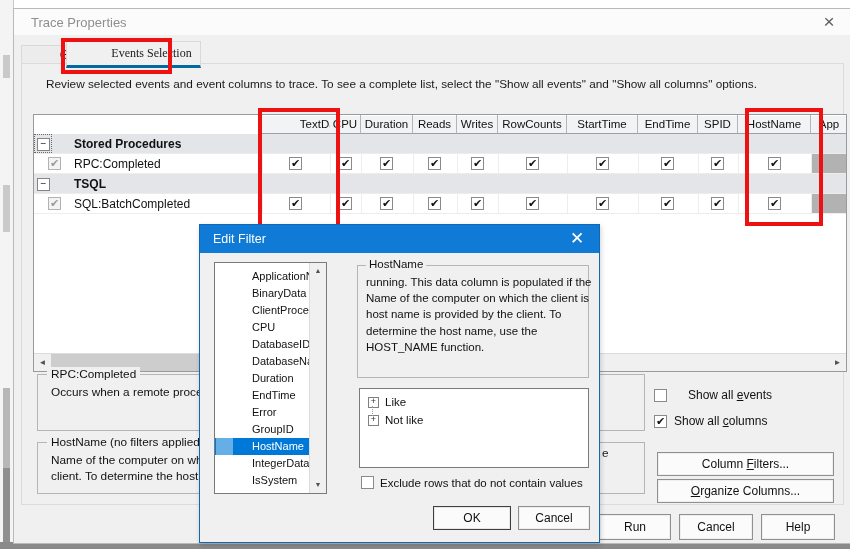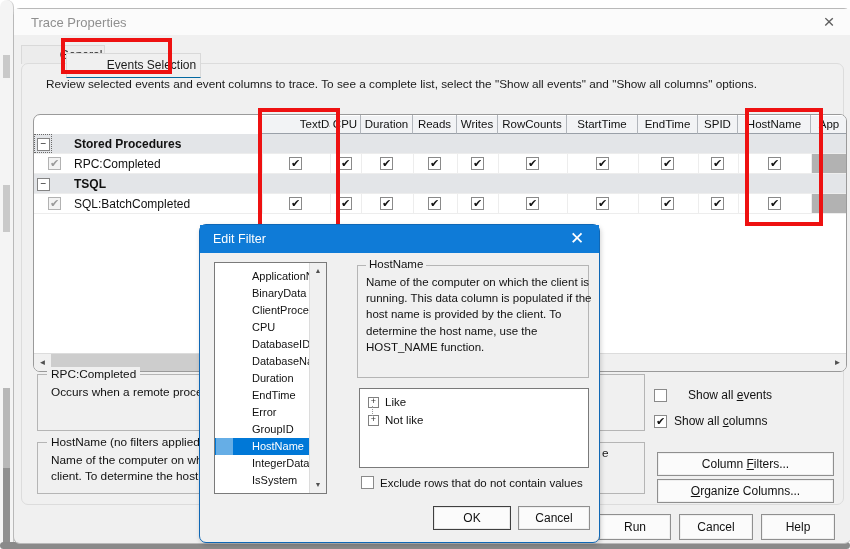--- a/index.html
+++ b/index.html
@@ -1,33 +1,33 @@
 <!DOCTYPE html>
 <html><head>
 <meta charset="utf-8">
 <style>
   html,body{margin:0;padding:0;background:#ffffff;}
   .screen{position:relative;width:850px;height:549px;overflow:hidden;
     font-family:"Liberation Sans",sans-serif;font-size:12px;color:#111;background:#fff;}
-  .abs{position:absolute;border-radius:7px;}
+  .abs{position:absolute;}
 
   
   .side-strip{left:0;top:0;width:13px;height:549px;background:#f4f4f4;border-right:1px solid #c9c9c9;}
   .strip-seg{position:absolute;left:3px;width:7px;}
   .bottom-band{left:0;top:542px;width:850px;height:7px;background:#8a8a8a;}
 
   
   .dlg{left:13px;top:8px;width:837px;height:534px;background:#f0f0f0;border:1px solid #b9b9b9;border-right:none;}
   .titlebar{position:absolute;left:0;top:0;width:100%;height:26px;background:#fbfbfb;}
   .title-text{position:absolute;left:17px;top:6px;color:#8f8f8f;font-size:13px;}
   .dlg-close{position:absolute;right:10px;top:1px;color:#5f5f5f;font-size:19px;line-height:24px;width:24px;text-align:center;}
 
   .tab{position:absolute;background:#f0f0f0;border:1px solid #d9d9d9;text-align:center;font-size:12px;color:#1a1a1a;padding-left:36px;}
   .tab-general{left:7px;top:36px;width:46px;height:18px;line-height:18px;border-bottom:none;background:#ececec;}
-  .tab-events{left:52px;top:44px;width:97px;height:23px;line-height:22px;border-bottom:1px solid #0369a1;z-index:3;}
+  .tab-events{left:52px;top:32px;width:97px;height:23px;line-height:22px;border-bottom:3px solid #0369a1;z-index:3;font-family:Liberation Serif, serif;}
   .red-box{position:absolute;border:4px solid #ee1111;z-index:4;pointer-events:none;}
   .rb-tab{left:47px;top:29px;width:103px;height:28px;}
 
   .page{left:7px;top:54px;width:821px;height:440px;background:#f0f0f0;border:1px solid #dcdcdc;z-index:1;}
   .desc{left:24px;top:13px;font-size:11.8px;color:#1a1a1a;white-space:nowrap;}
 
   
   .etable{left:11px;top:50px;width:812px;height:256px;background:#fff;border:1px solid #9a9a9a;overflow:hidden;}
   .hcell{position:absolute;top:0;height:18px;background:#f2f3f5;border-right:1px solid #b2b6bc;border-bottom:1px solid #9aa0a8;
     box-shadow:inset 0 1px 0 #ffffff;font-size:11.5px;line-height:18px;text-align:center;color:#111;overflow:hidden;white-space:nowrap;}
@@ -270,22 +270,22 @@
         <div class="ef-item">IsSystem</div>
         <div class="ef-vscroll">
           <div class="ef-vbtn" style="top: 0px;">▲</div>
           <div class="ef-vbtn" style="bottom: 0px;">▼</div>
         </div>
       </div>
 
     <div class="ef-info">
       <span class="ef-info-label">HostName</span>
       <div class="ef-info-lines" id="ef-info-lines">
+          <div>running. This data column is populated if the</div>
           <div>Name of the computer on which the client is</div>
-          <div>running. This data column is populated if the</div>
           <div>host name is provided by the client. To</div>
           <div>determine the host name, use the</div>
           <div>HOST_NAME function.</div>
         </div>
     </div>
 
     <div class="ef-tree" id="ef-tree">
         <div class="tree-item">
           <span class="plusbox">+</span>
           <span>Like</span>

